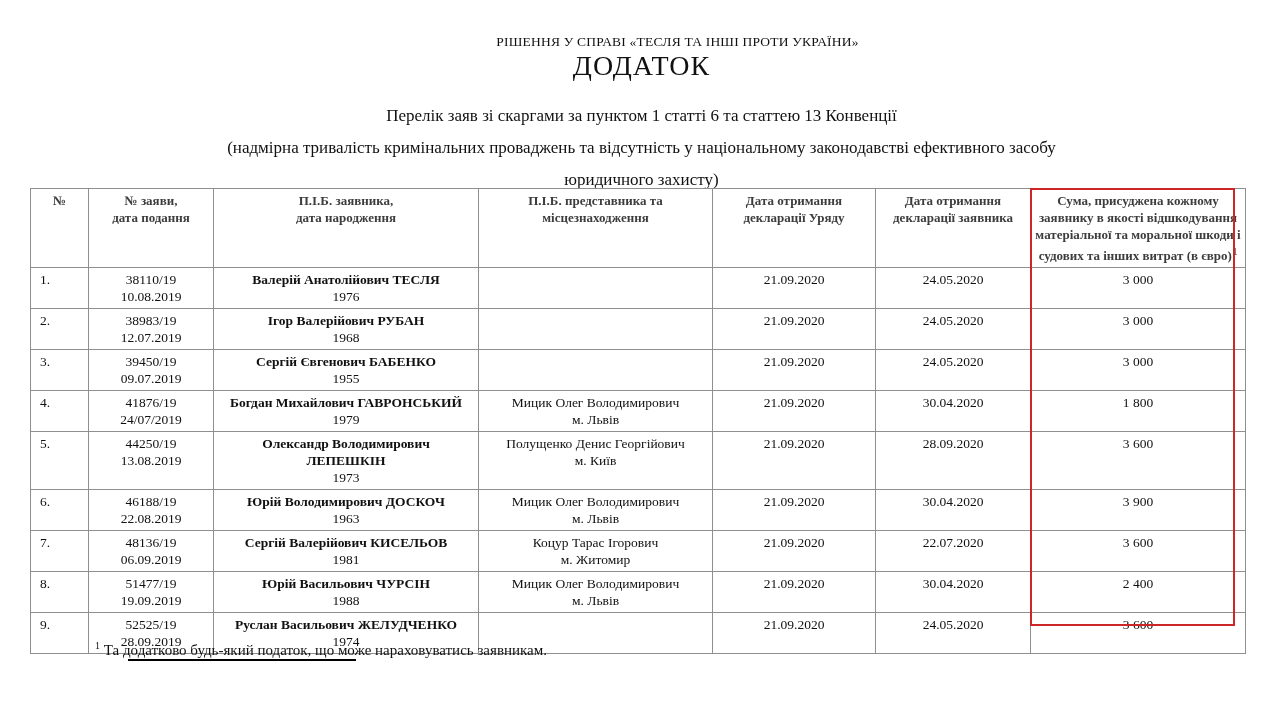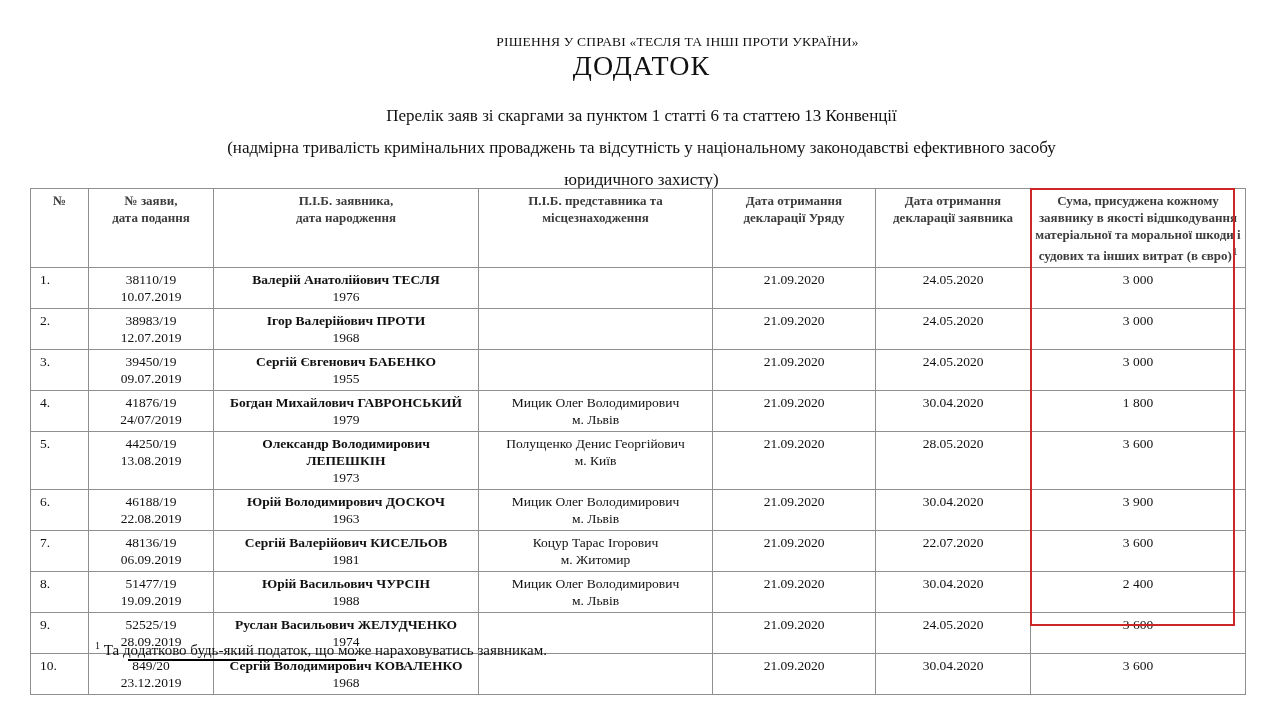--- a/index.html
+++ b/index.html
@@ -92,33 +92,33 @@
 декларації Уряду</th>
           <th>Дата отримання
 декларації заявника</th>
           <th>Сума, присуджена кожному заявнику в якості відшкодування матеріальної та моральної шкоди і судових та інших витрат (в євро)<sup>1</sup></th>
         </tr>
     </thead>
     <tbody>
         <tr>
           <td class="cell-num">1.</td>
           <td>38110/19
-10.07.2019</td>
+10.08.2019</td>
           <td><span class="name-line">Валерій Анатолійович ТЕСЛЯ</span>
 1976</td>
           <td></td>
           <td>21.09.2020</td>
           <td>24.05.2020</td>
           <td>3 000</td>
         </tr>
         <tr>
           <td class="cell-num">2.</td>
           <td>38983/19
 12.07.2019</td>
-          <td><span class="name-line">Ігор Валерійович ПРОТИ</span>
+          <td><span class="name-line">Ігор Валерійович РУБАН</span>
 1968</td>
           <td></td>
           <td>21.09.2020</td>
           <td>24.05.2020</td>
           <td>3 000</td>
         </tr>
         <tr>
           <td class="cell-num">3.</td>
           <td>39450/19
 09.07.2019</td>
@@ -144,21 +144,21 @@
         <tr>
           <td class="cell-num">5.</td>
           <td>44250/19
 13.08.2019</td>
           <td><span class="name-line">Олександр Володимирович
 ЛЕПЕШКІН</span>
 1973</td>
           <td>Полущенко Денис Георгійович
 м. Київ</td>
           <td>21.09.2020</td>
-          <td>28.05.2020</td>
+          <td>28.09.2020</td>
           <td>3 600</td>
         </tr>
         <tr>
           <td class="cell-num">6.</td>
           <td>46188/19
 22.08.2019</td>
           <td><span class="name-line">Юрій Володимирович ДОСКОЧ</span>
 1963</td>
           <td>Мицик Олег Володимирович
 м. Львів</td>
@@ -194,31 +194,20 @@
           <td class="cell-num">9.</td>
           <td>52525/19
 28.09.2019</td>
           <td><span class="name-line">Руслан Васильович ЖЕЛУДЧЕНКО</span>
 1974</td>
           <td></td>
           <td>21.09.2020</td>
           <td>24.05.2020</td>
           <td>3 600</td>
         </tr>
-        <tr>
-          <td class="cell-num">10.</td>
-          <td>849/20
-23.12.2019</td>
-          <td><span class="name-line">Сергій Володимирович КОВАЛЕНКО</span>
-1968</td>
-          <td></td>
-          <td>21.09.2020</td>
-          <td>30.04.2020</td>
-          <td>3 600</td>
-        </tr>
       </tbody>
   </table>
 </div>
 
 <div class="highlight-box"></div>
 
 <div class="footnote-rule"></div>
 <div class="footnote"><sup>1</sup> <span>Та додатково будь-який податок, що може нараховуватись заявникам.</span></div>
 
 </body></html>

